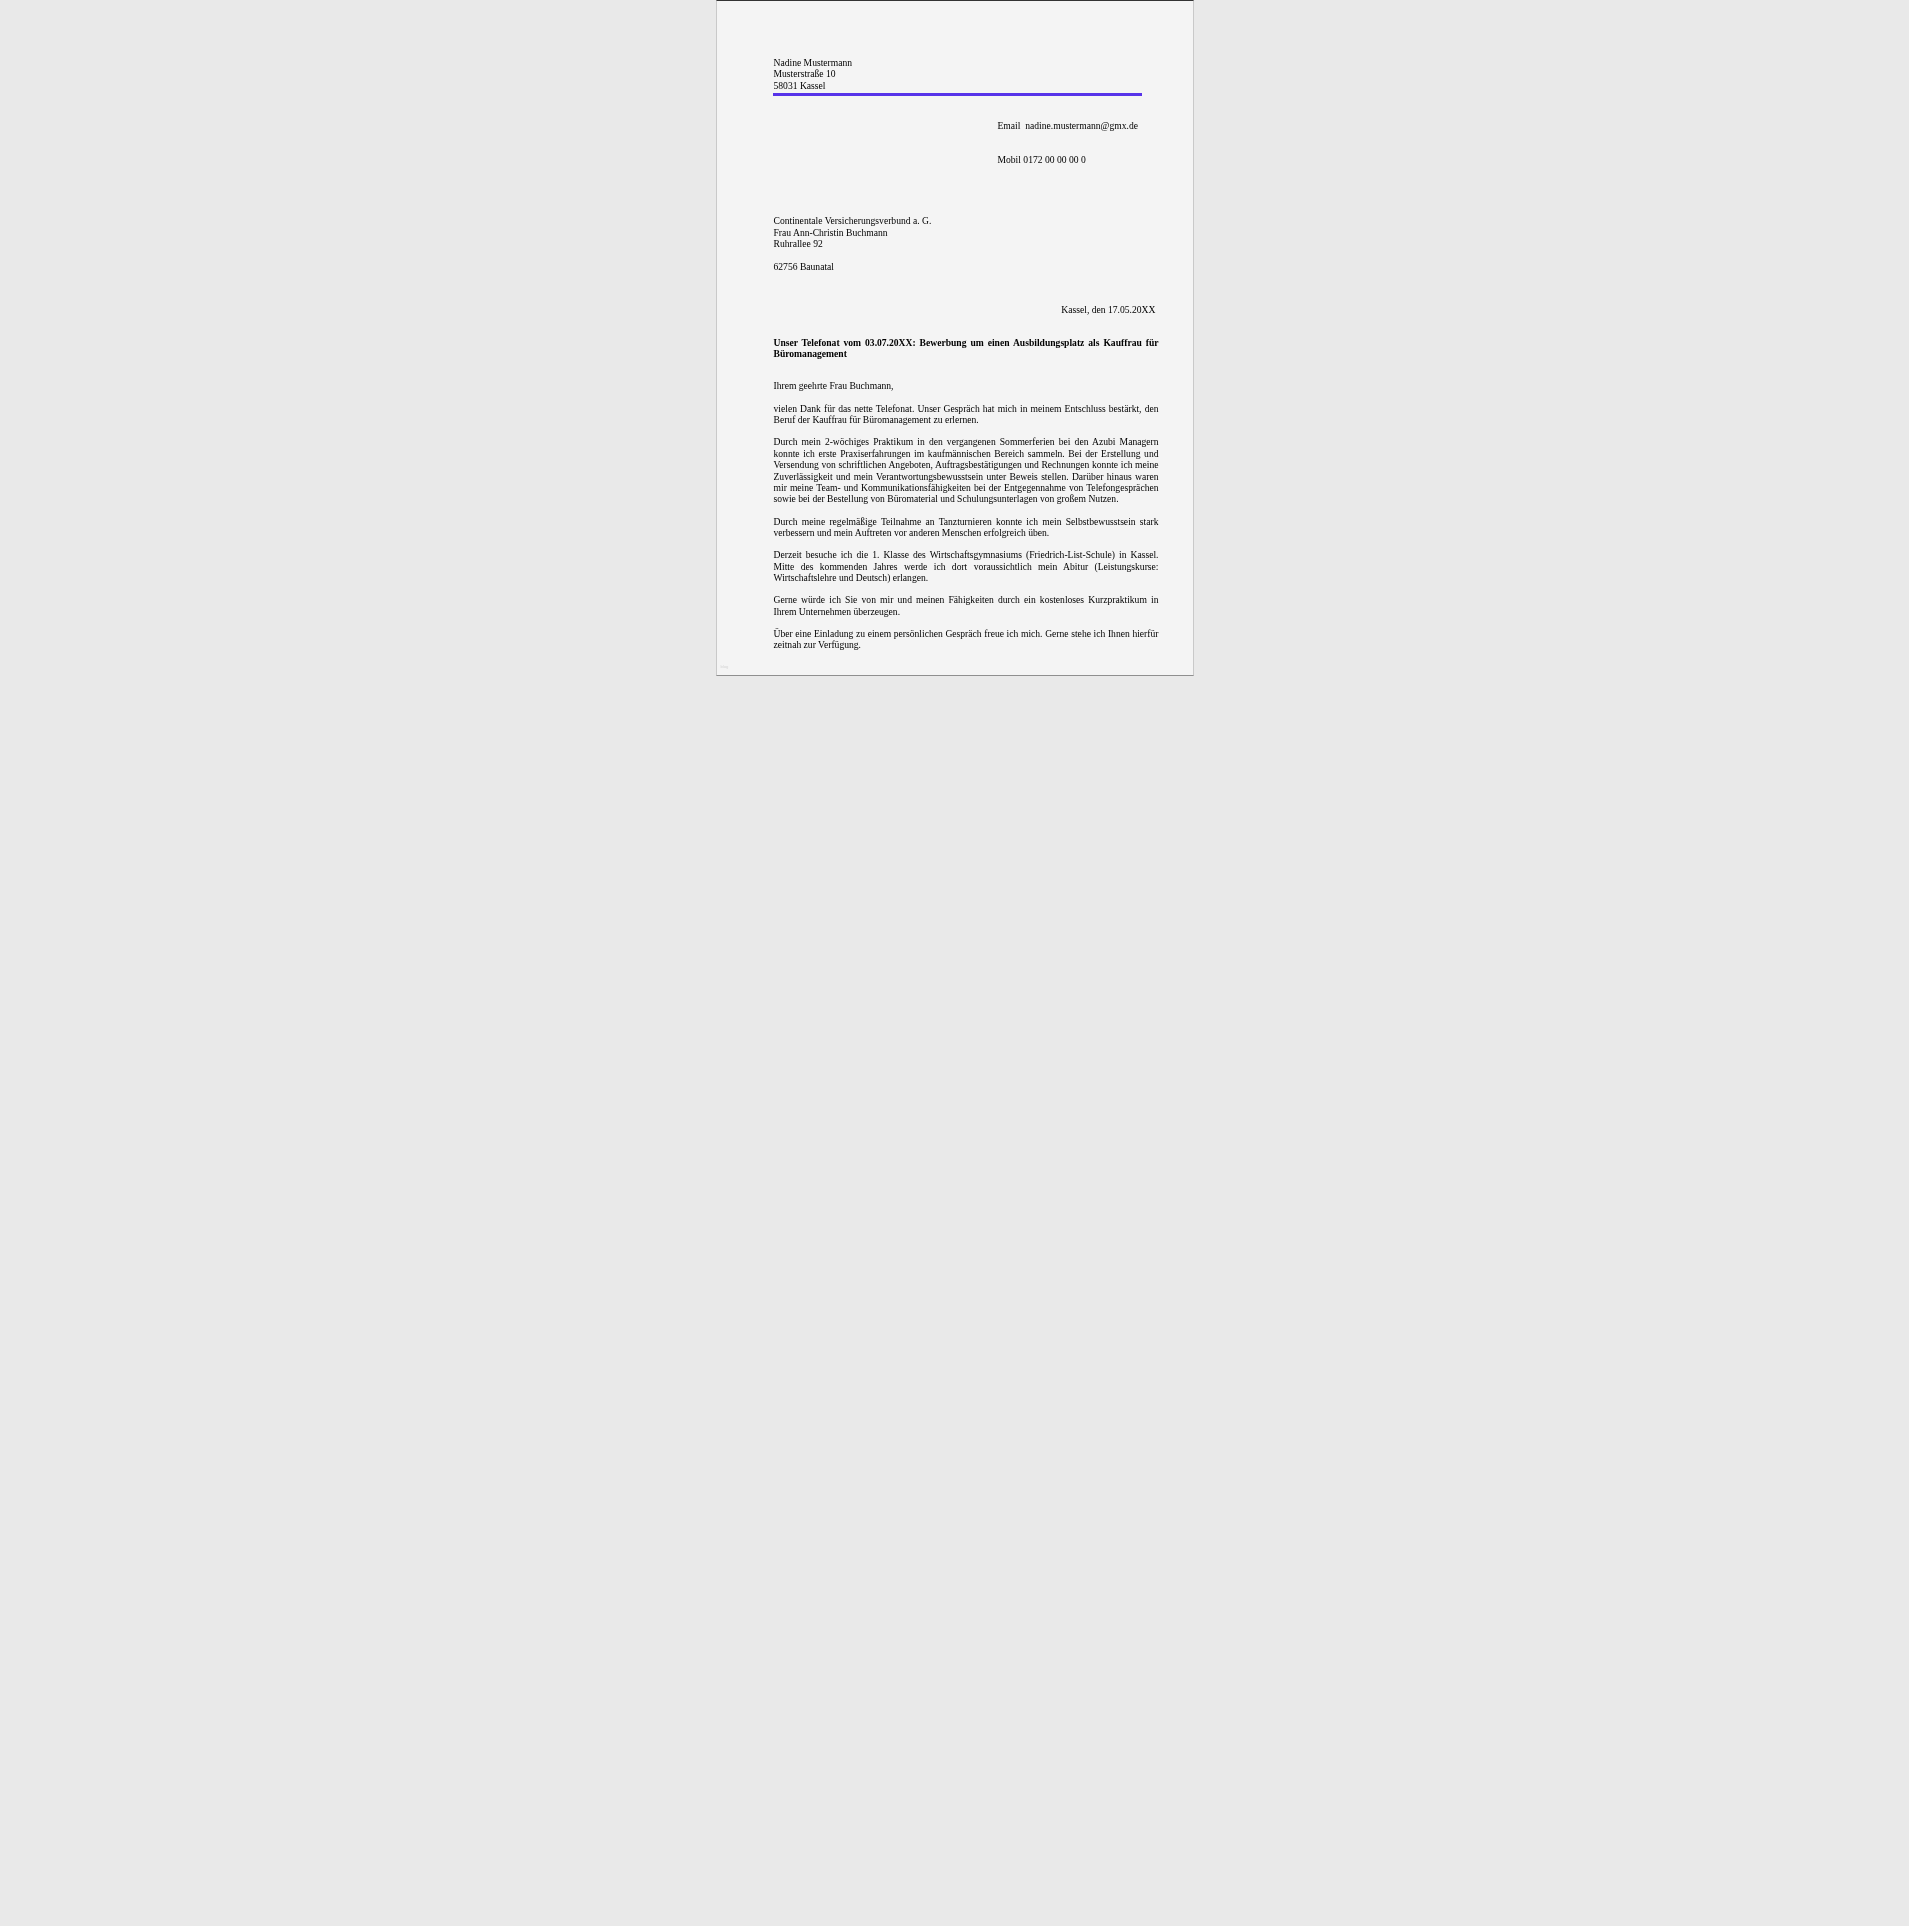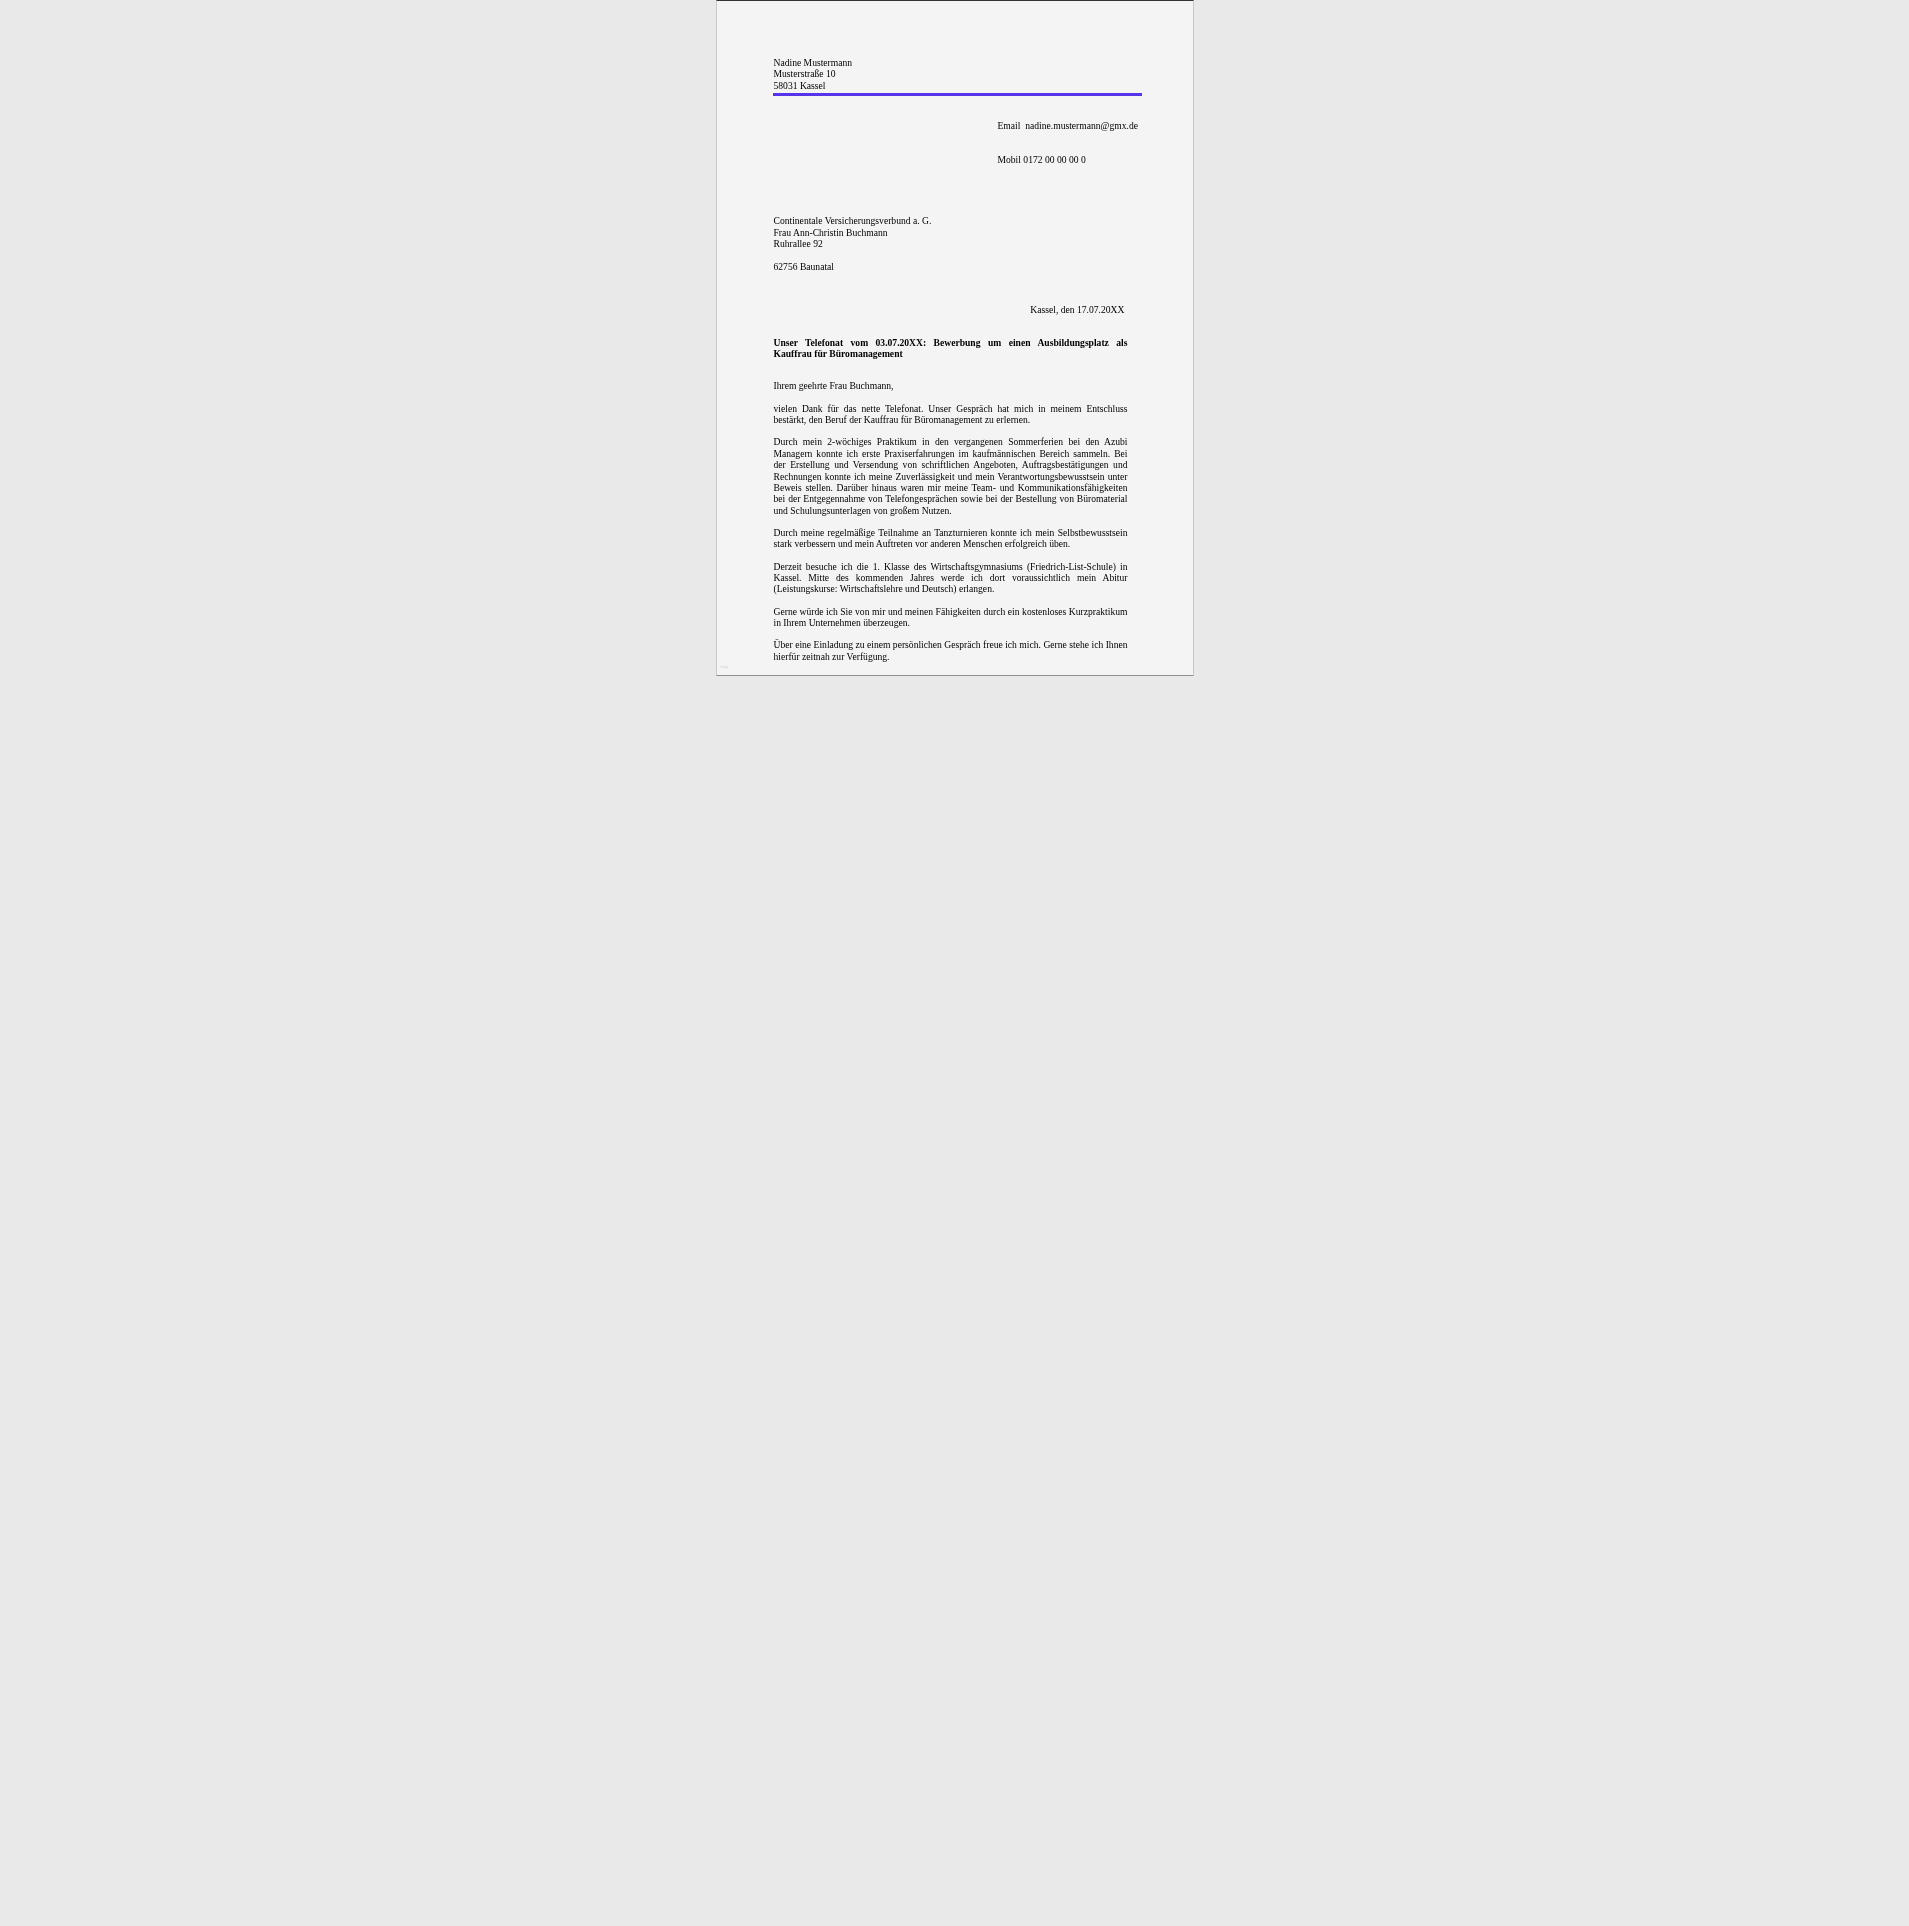--- a/index.html
+++ b/index.html
@@ -18,21 +18,21 @@
     border-top: 0.8px solid #333333;
     border-bottom: 0.8px solid #8f8f8f;
     box-sizing: border-box;
     overflow: hidden;
     font-family: "Liberation Serif", "DejaVu Serif", serif;
     color: #010101;
     font-size: 9.6px;
     line-height: 11.4px;
   }
   .content {
-    padding: 0 65px 0 57px;
+    padding: 0 34px 0 57px;
   }
   .sender {
     margin-top: 56px;
   }
   .accent-rule {
     margin-top: 1.9px;
     margin-left: -0.8px;
     width: 369px;
     height: 2.7px;
     background: #5733e9;
@@ -95,21 +95,21 @@
     </div>
 
     <div class="recipient">
       <span class="line">Continentale Versicherungsverbund a. G.</span>
       <span class="line">Frau Ann-Christin Buchmann</span>
       <span class="line">Ruhrallee 92</span>
       <span class="line spacer-line"></span>
       <span class="line">62756 Baunatal</span>
     </div>
 
-    <div class="dateline">Kassel, den 17.07.20XX</div>
+    <div class="dateline">Kassel, den 17.05.20XX</div>
 
     <div class="subject">Unser Telefonat vom 03.07.20XX: Bewerbung um einen Ausbildungsplatz als Kauffrau für Büromanagement</div>
 
     <div class="salutation">Ihrem geehrte Frau Buchmann,</div>
 
     <p class="body-par">vielen Dank für das nette Telefonat. Unser Gespräch hat mich in meinem Entschluss bestärkt, den Beruf der Kauffrau für Büromanagement zu erlernen.</p>
     <p class="body-par">Durch mein 2-wöchiges Praktikum in den vergangenen Sommerferien bei den Azubi Managern konnte ich erste Praxiserfahrungen im kaufmännischen Bereich sammeln. Bei der Erstellung und Versendung von schriftlichen Angeboten, Auftragsbestätigungen und Rechnungen konnte ich meine Zuverlässigkeit und mein Verantwortungsbewusstsein unter Beweis stellen. Darüber hinaus waren mir meine Team- und Kommunikationsfähigkeiten bei der Entgegennahme von Telefongesprächen sowie bei der Bestellung von Büromaterial und Schulungsunterlagen von großem Nutzen.</p>
     <p class="body-par">Durch meine regelmäßige Teilnahme an Tanzturnieren konnte ich mein Selbstbewusstsein stark verbessern und mein Auftreten vor anderen Menschen erfolgreich üben.</p>
     <p class="body-par">Derzeit besuche ich die 1. Klasse des Wirtschaftsgymnasiums (Friedrich-List-Schule) in Kassel. Mitte des kommenden Jahres werde ich dort voraussichtlich mein Abitur (Leistungskurse: Wirtschaftslehre und Deutsch) erlangen.</p>
     <p class="body-par">Gerne würde ich Sie von mir und meinen Fähigkeiten durch ein kostenloses Kurzpraktikum in Ihrem Unternehmen überzeugen.</p>

